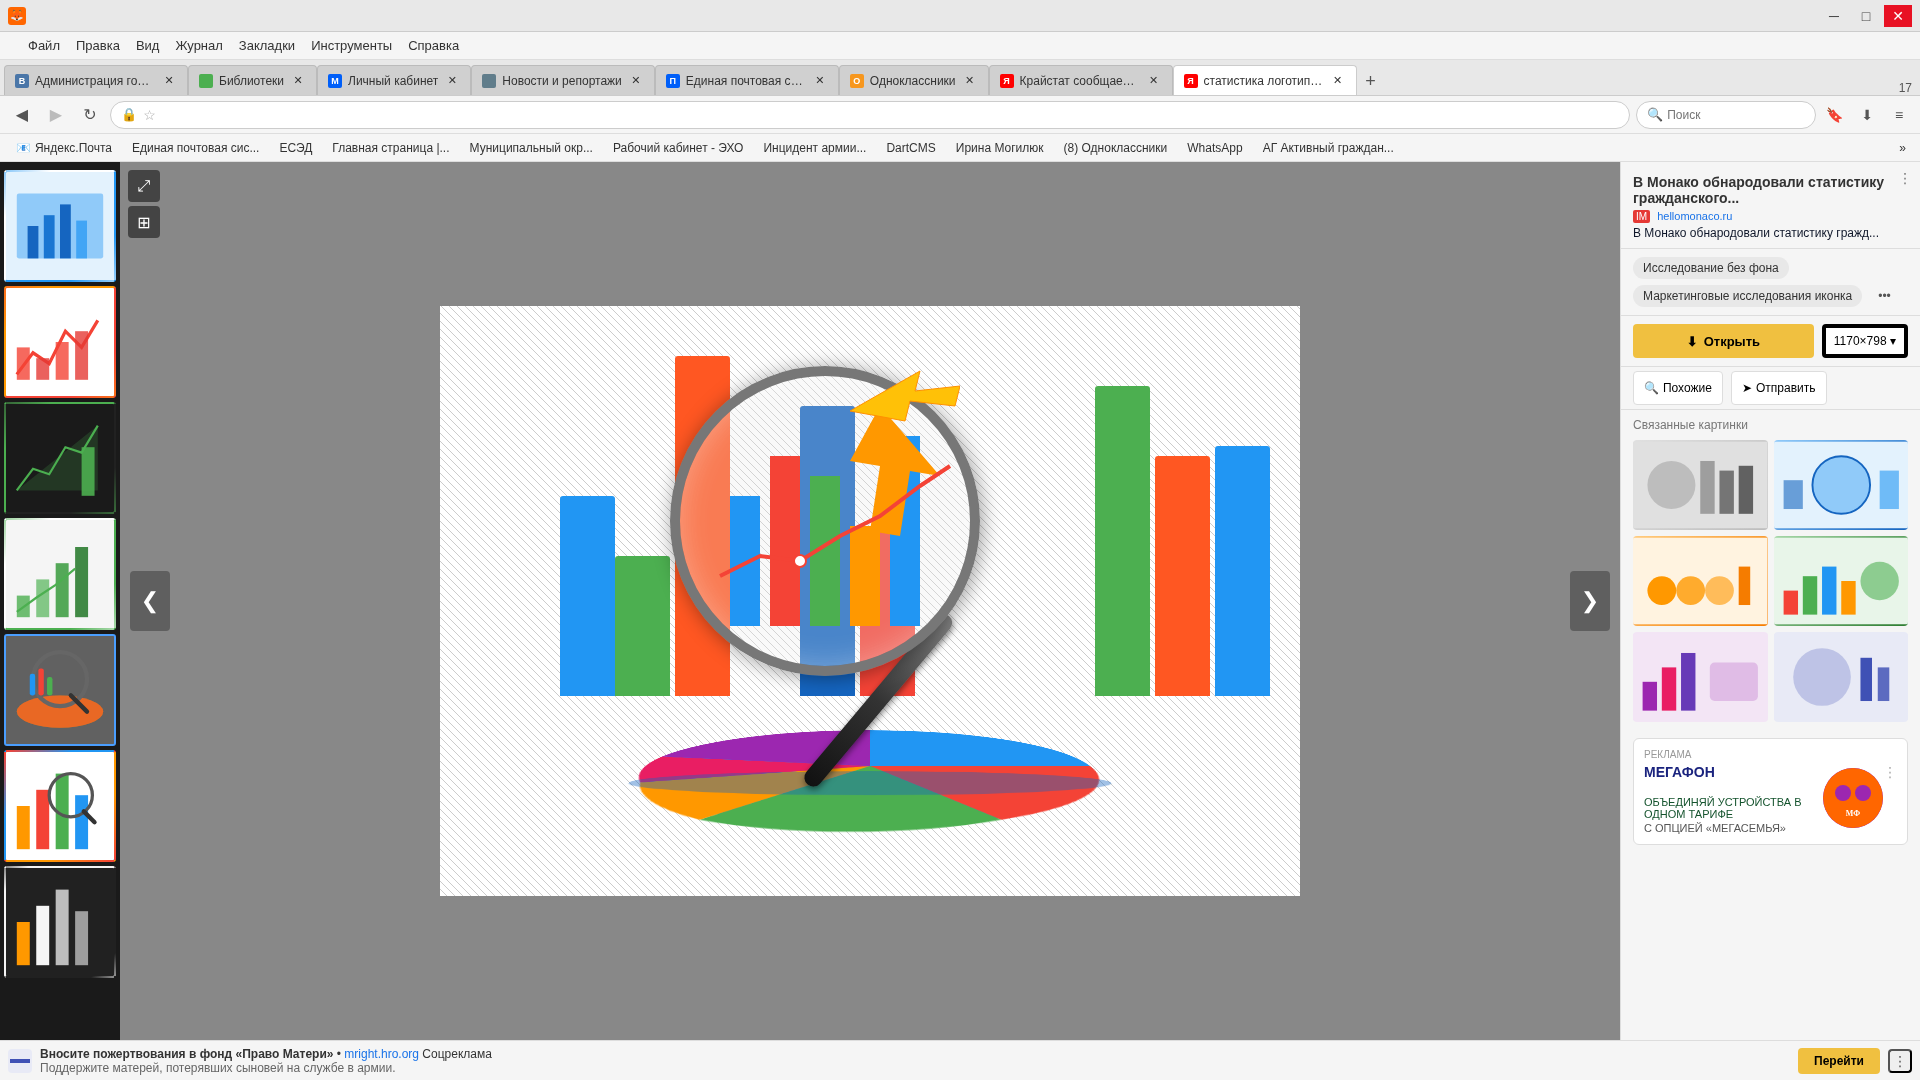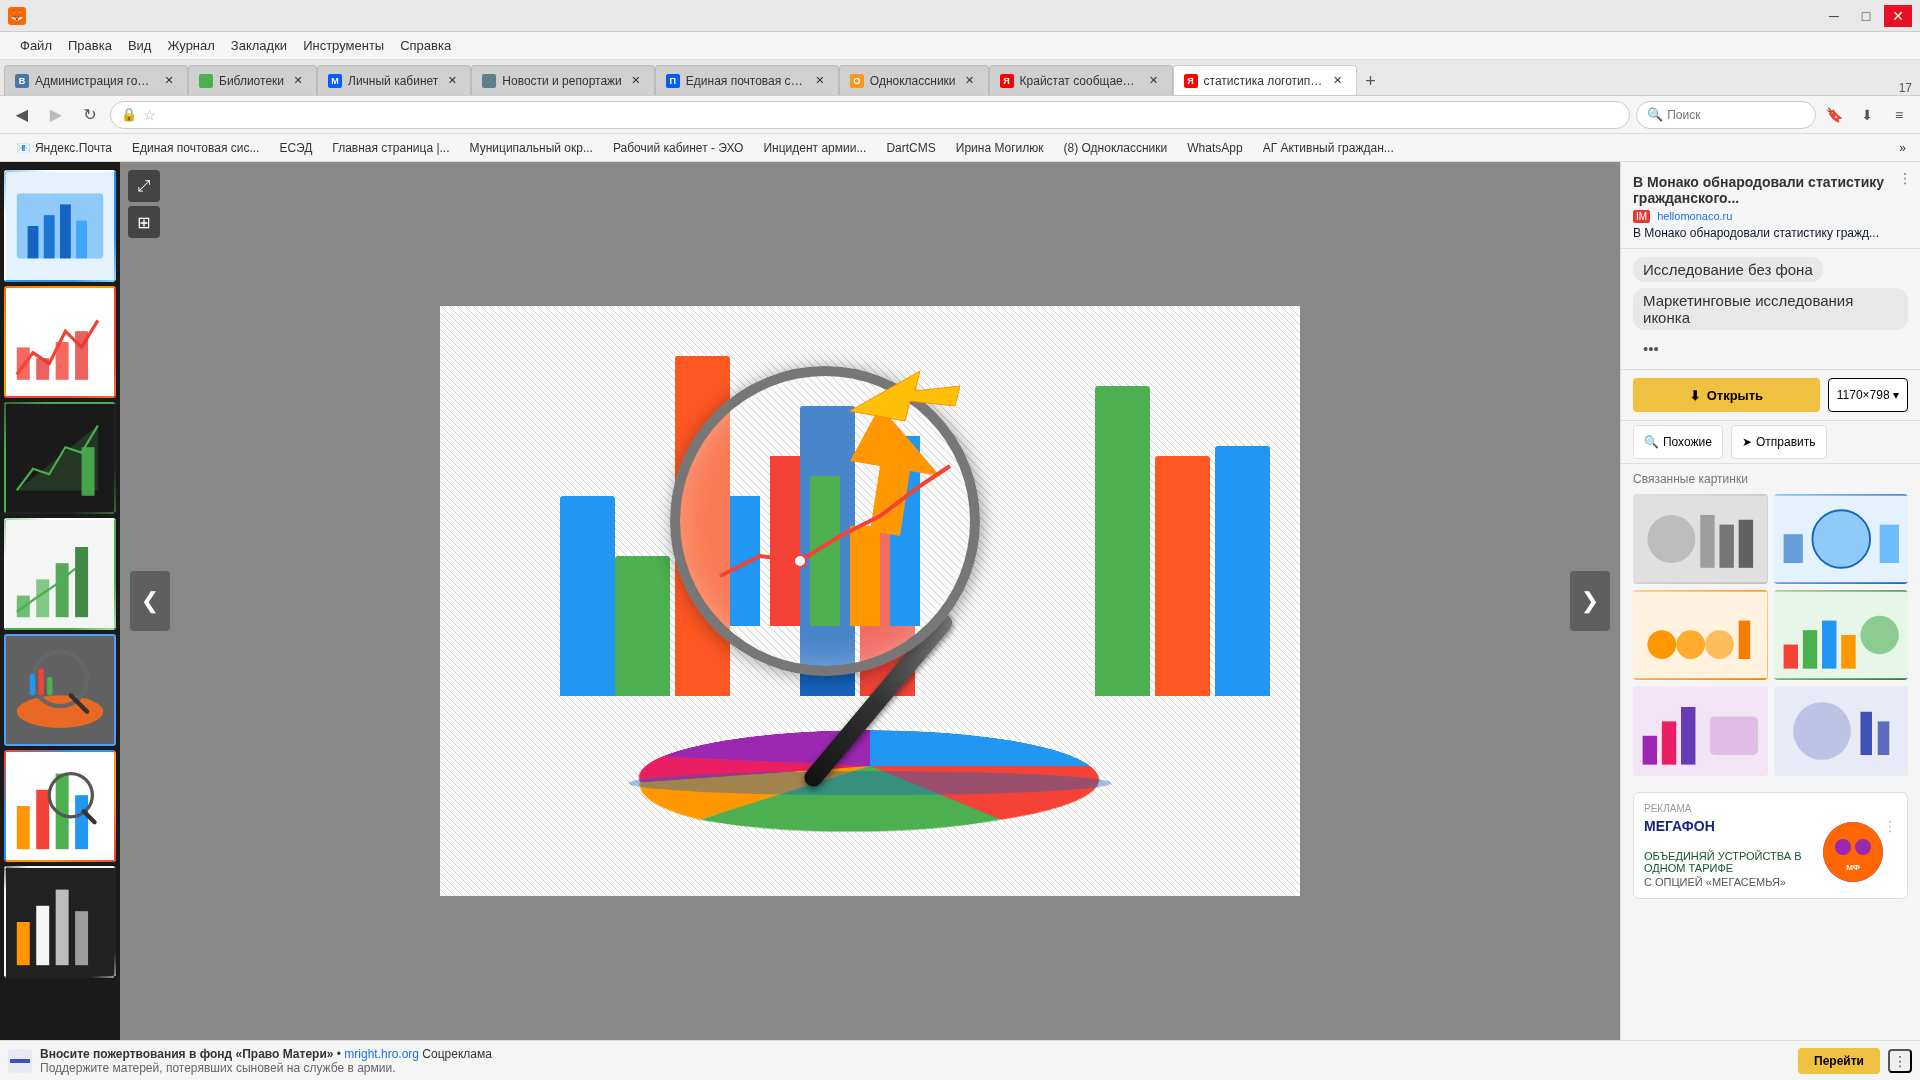--- a/index.html
+++ b/index.html
@@ -41,21 +41,21 @@
       background: #e81123;
       color: white;
     }
 
     
     .menubar {
       height: 28px;
       background: #f5f5f5;
       display: flex;
       align-items: center;
-      padding: 0 12px;
+      padding: 0 20px;
       border-bottom: 1px solid #ddd;
       text-align: right;
     }
     .menubar-item {
       padding: 4px 8px;
       font-size: 13px;
       color: #333;
       cursor: pointer;
     }
 
@@ -313,21 +313,21 @@
       padding: 8px 12px;
       display: flex;
       flex-wrap: wrap;
       gap: 6px;
       border-bottom: 1px solid #ddd;
     }
     .tag {
       padding: 4px 10px;
       background: #e8e8e8;
       border-radius: 12px;
-      font-size: 15px;
+      font-size: 12px;
       color: #333;
       cursor: pointer;
     }
     .tag.more {
       background: transparent;
       color: #555;
     }
     .action-row {
       padding: 8px 12px;
       display: flex;
@@ -346,21 +346,21 @@
       cursor: pointer;
       display: flex;
       align-items: center;
       justify-content: center;
       gap: 6px;
     }
     .btn-size {
       padding: 0 8px;
       height: 34px;
       background: white;
-      border: 1px solid #000000;
+      border: 4px solid #000000;
       border-radius: 4px;
       font-size: 12px;
       cursor: pointer;
     }
     .btn-similar {
       height: 34px;
       padding: 0 10px;
       background: white;
       border: 1px solid #ddd;
       border-radius: 4px;
@@ -430,20 +430,21 @@
       width: 60px;
       height: 60px;
       border-radius: 50%;
       background: #a21caf;
       float: right;
       margin: 4px 0 4px 8px;
       display: flex;
       align-items: flex-start;
       justify-content: center;
       overflow: hidden;
+      font-family: Liberation Serif, serif;
     }
 
     
     .notification-bar {
       height: 40px;
       background: #f5f5f5;
       border-top: 1px solid #ddd;
       display: flex;
       align-items: center;
       padding: 0 8px;

